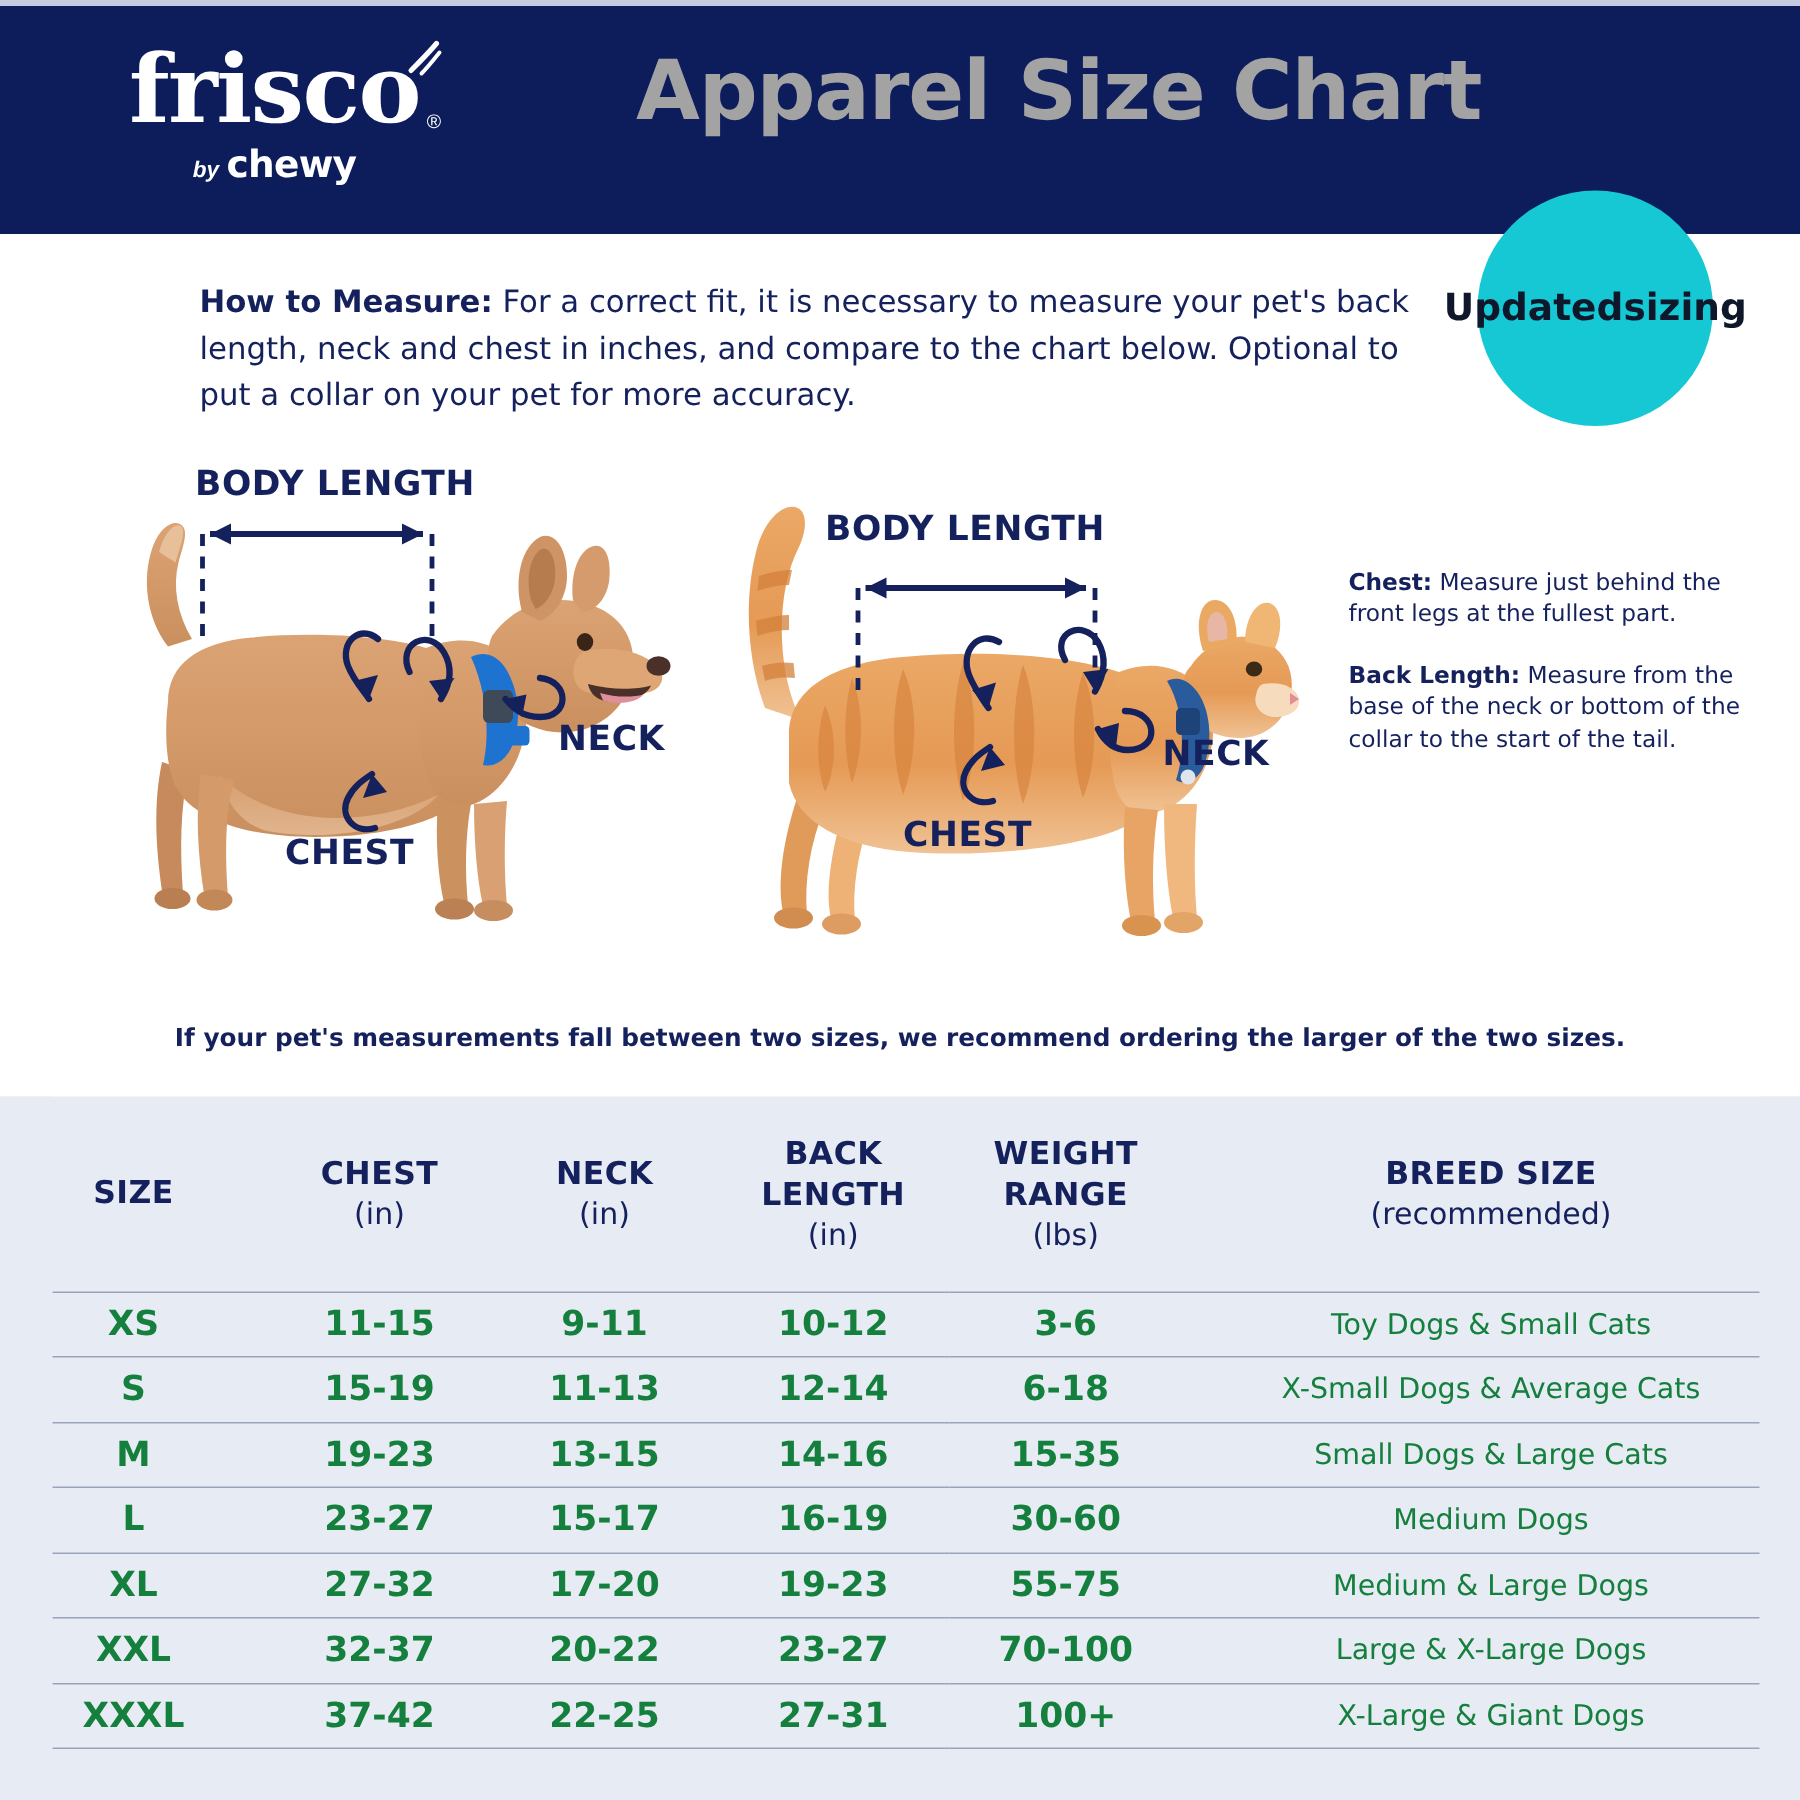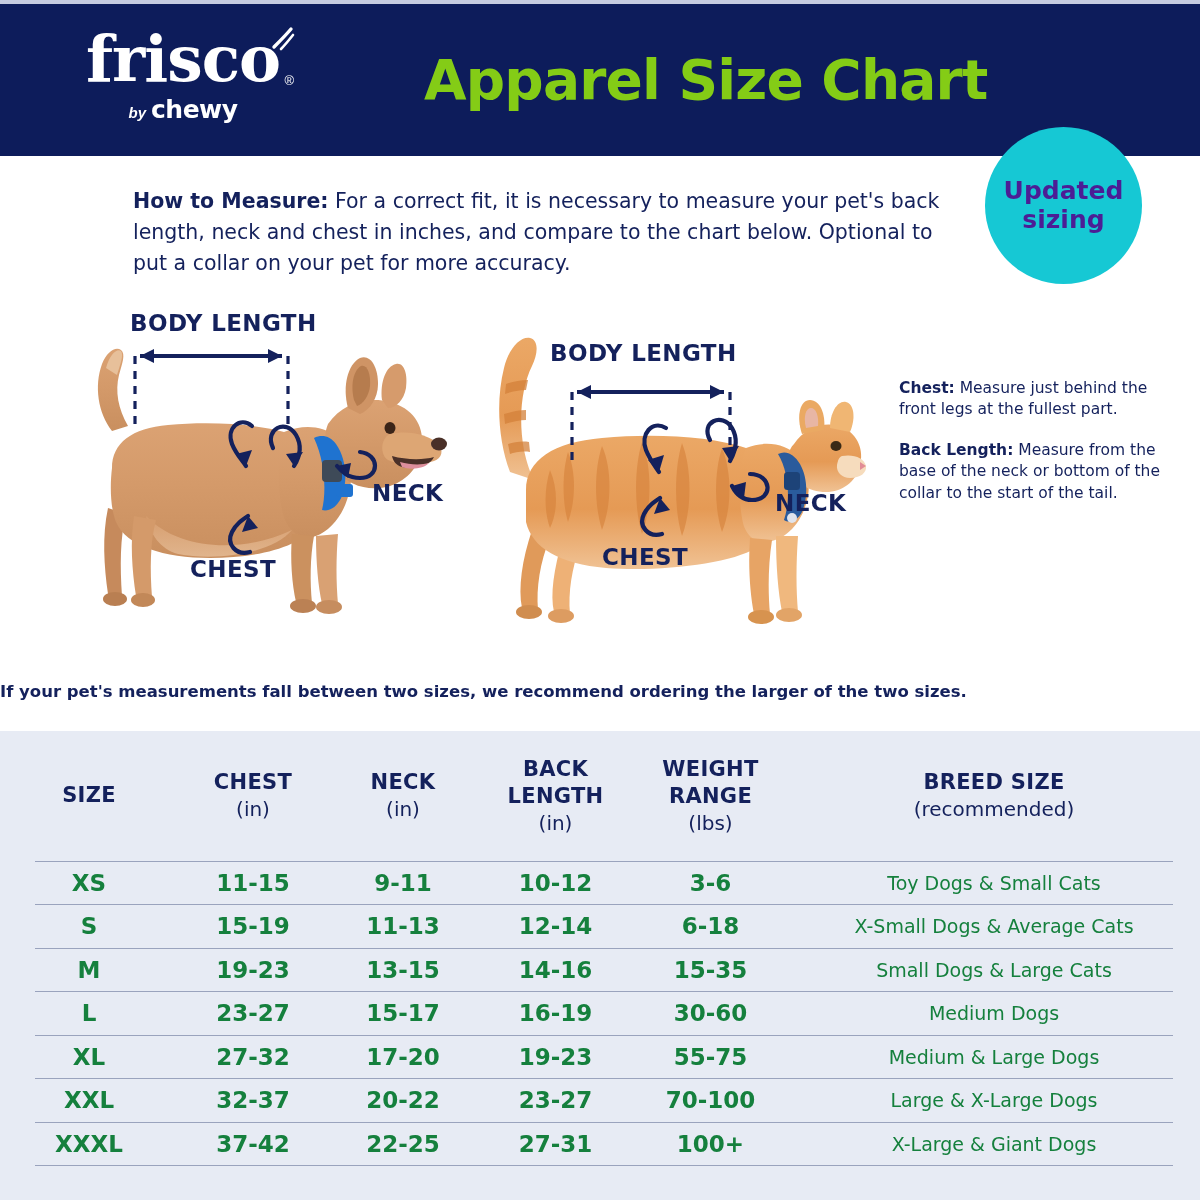--- a/index.html
+++ b/index.html
@@ -46,34 +46,34 @@
     display:flex; align-items:baseline; gap:5px;
     color:#ffffff;
   }
   .logo-by { font-size:15px; font-weight:700; font-style:italic; }
   .logo-chewy {
     font-family:"DejaVu Sans", sans-serif;
     font-size:25px; font-weight:700; 
     letter-spacing:-0.5px;
   }
   .header-title {
-    position:absolute; left:424px; top:44px;
-    font-size:55px; font-weight:700; color:#84cc16;
+    position:absolute; left:424px; top:24px;
+    font-size:55px; font-weight:700; color:#a3a3a3;
     letter-spacing:-0.8px;
     font-family:"DejaVu Sans", sans-serif;
   }
 
   
   .badge {
     position:absolute; left:985px; top:127px;
     width:157px; height:157px; border-radius:50%;
     background:#16c8d4;
-    display:flex; flex-direction:column;
+    display:flex; flex-direction:row;
     align-items:center; justify-content:center;
-    color:#4c1d95; z-index:40;
+    color:#0f172a; z-index:40;
     font-family:"DejaVu Sans", sans-serif;
   }
   .badge span { font-size:25px; font-weight:700; line-height:1.13; display:block; text-align:center; }
 
   
   .intro {
     position:absolute; left:133px; top:186px; width:812px;
     font-size:20.5px; line-height:1.52; color:#14215c;
     font-family:"DejaVu Sans", sans-serif;
   }
@@ -105,21 +105,21 @@
     position:absolute; left:899px; top:378px; width:272px;
     font-size:15.5px; line-height:1.38; color:#14215c;
     font-family:"DejaVu Sans", sans-serif;
   }
   .notes p { margin-bottom:19px; }
   .notes p:last-child { margin-bottom:0; }
   .notes b { font-weight:700; }
 
   
   .subnote {
-    position:absolute; left:0; top:682px; width:1200px; 
+    position:absolute; left:0; top:682px; width:1200px; text-align:center;
     font-size:16.5px; font-weight:700; color:#14215c;
     font-family:"DejaVu Sans", sans-serif;
   }
 
   
   .tablewrap {
     position:absolute; left:0; top:731px; width:1200px; height:469px;
     background:#e7ebf4;
   }
   table { width:1200px; border-collapse:collapse; table-layout:fixed; }

